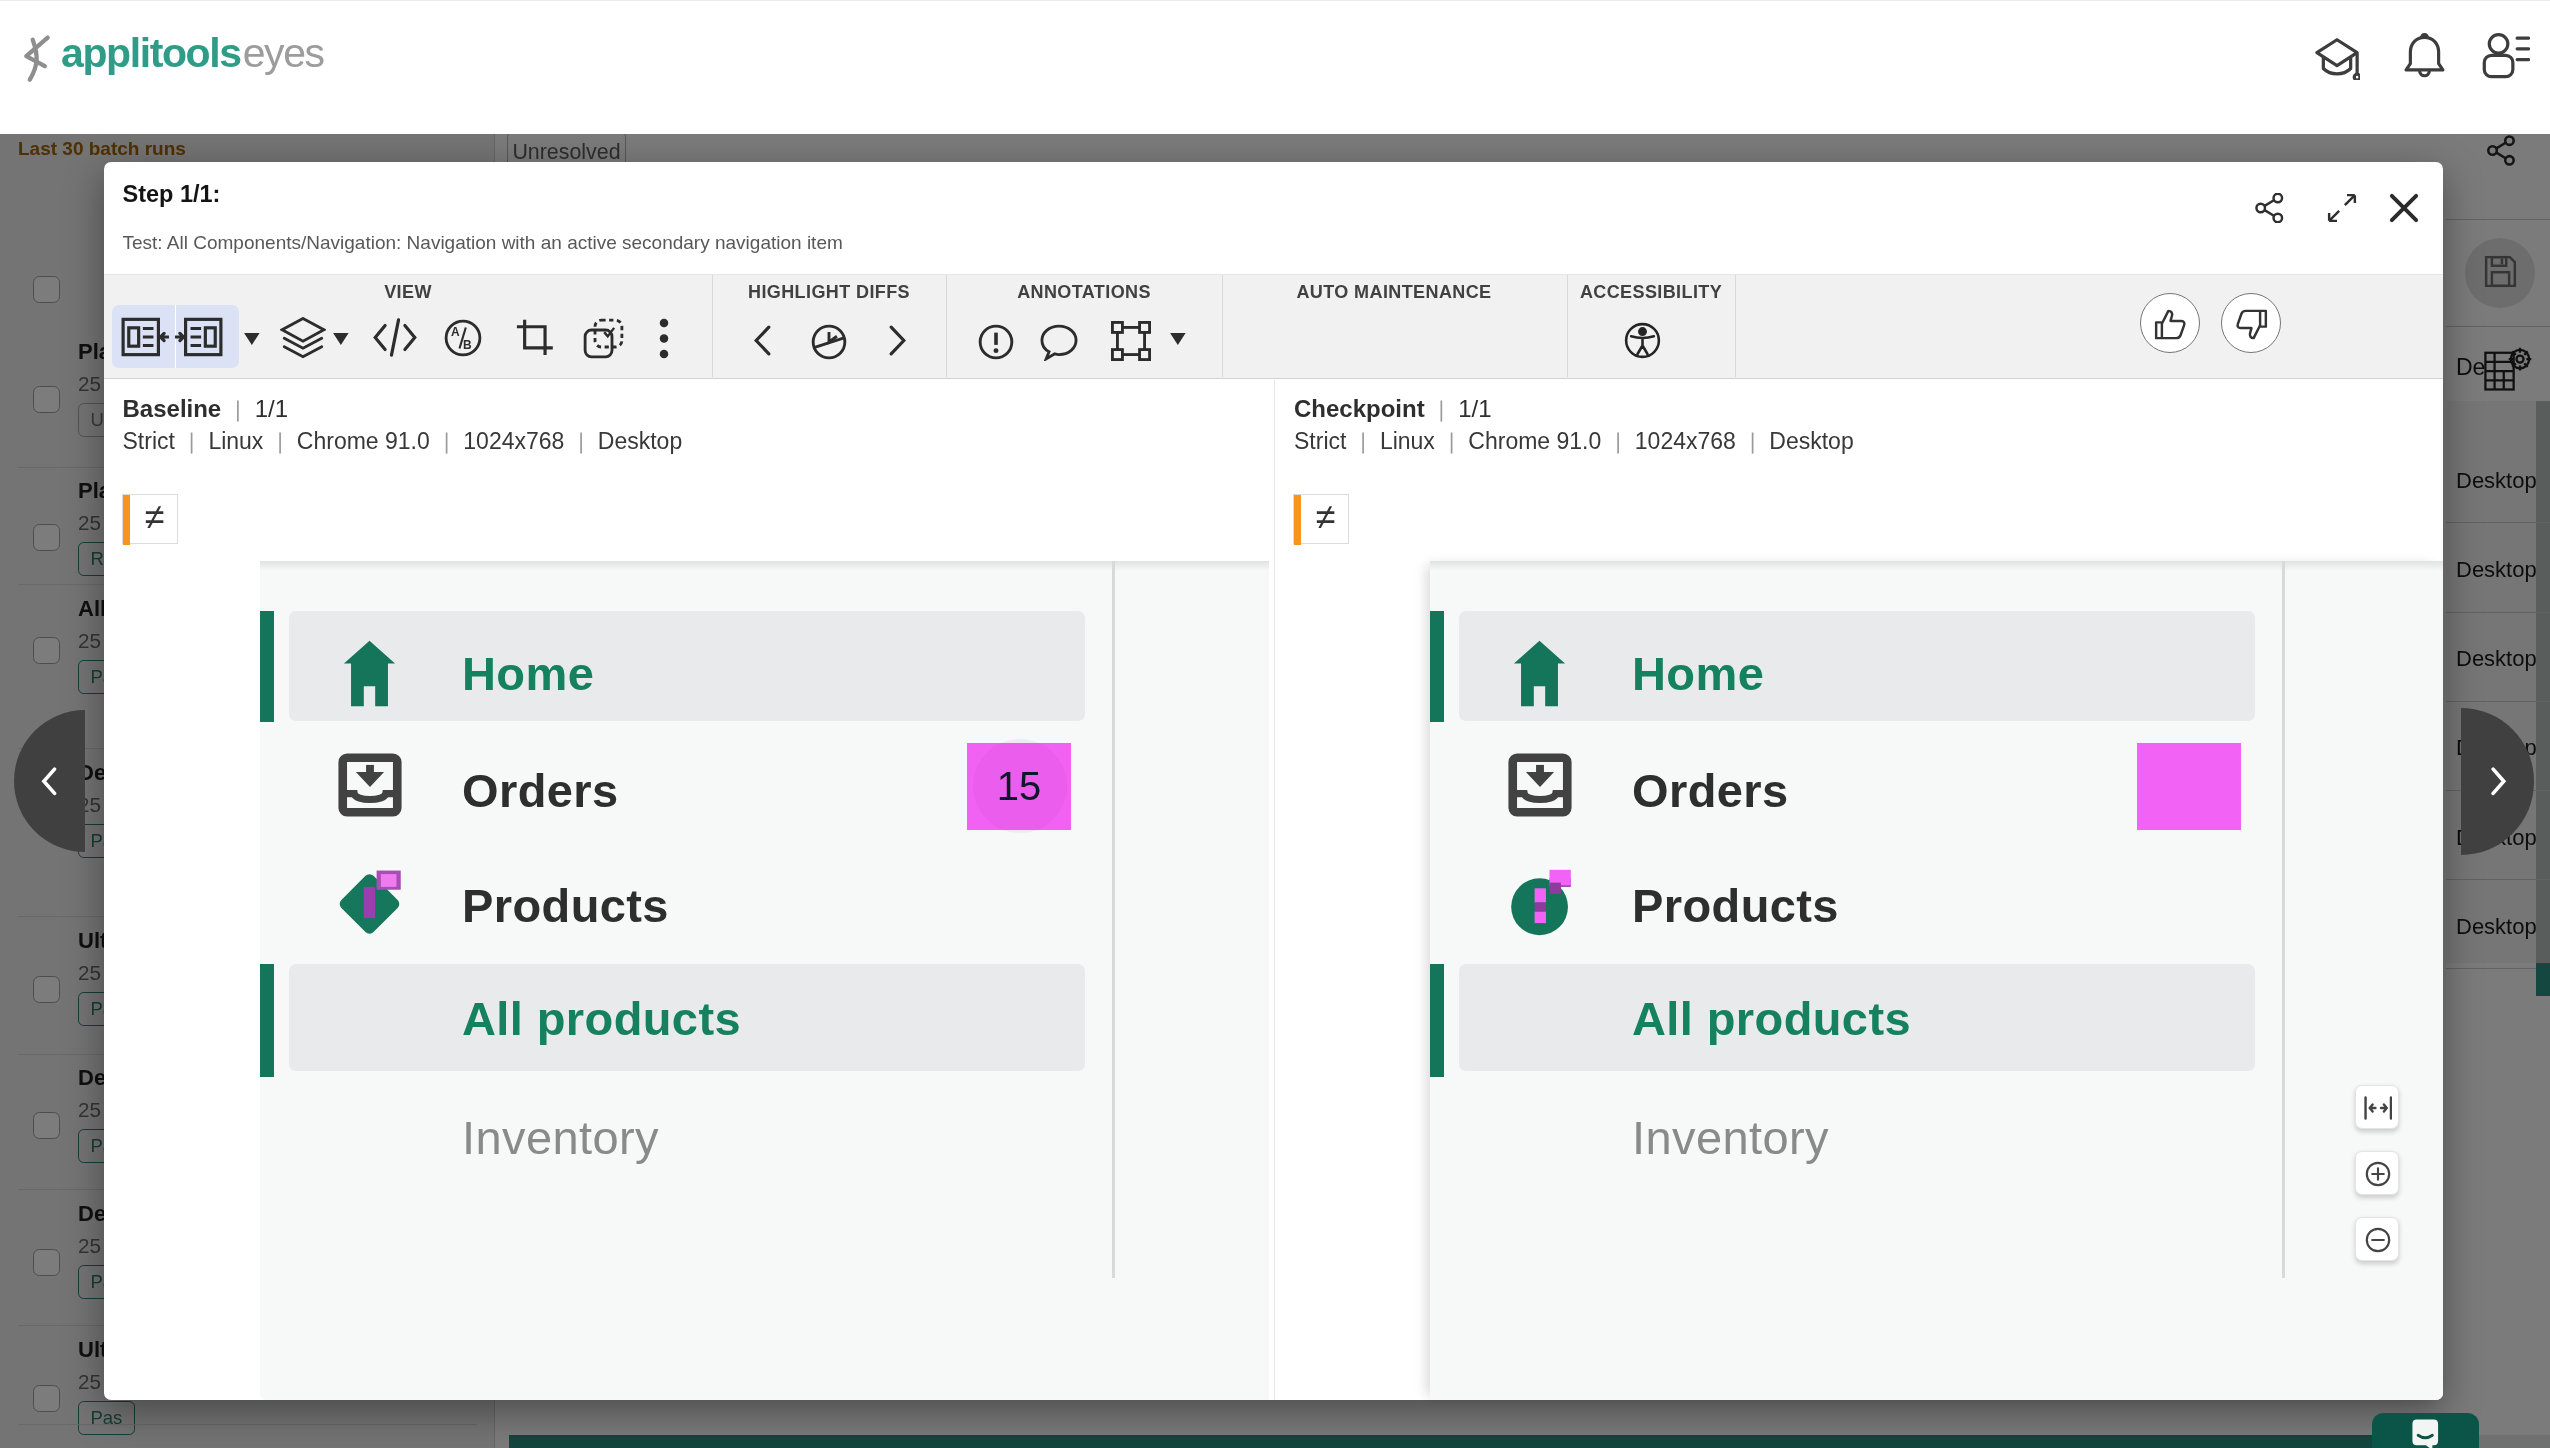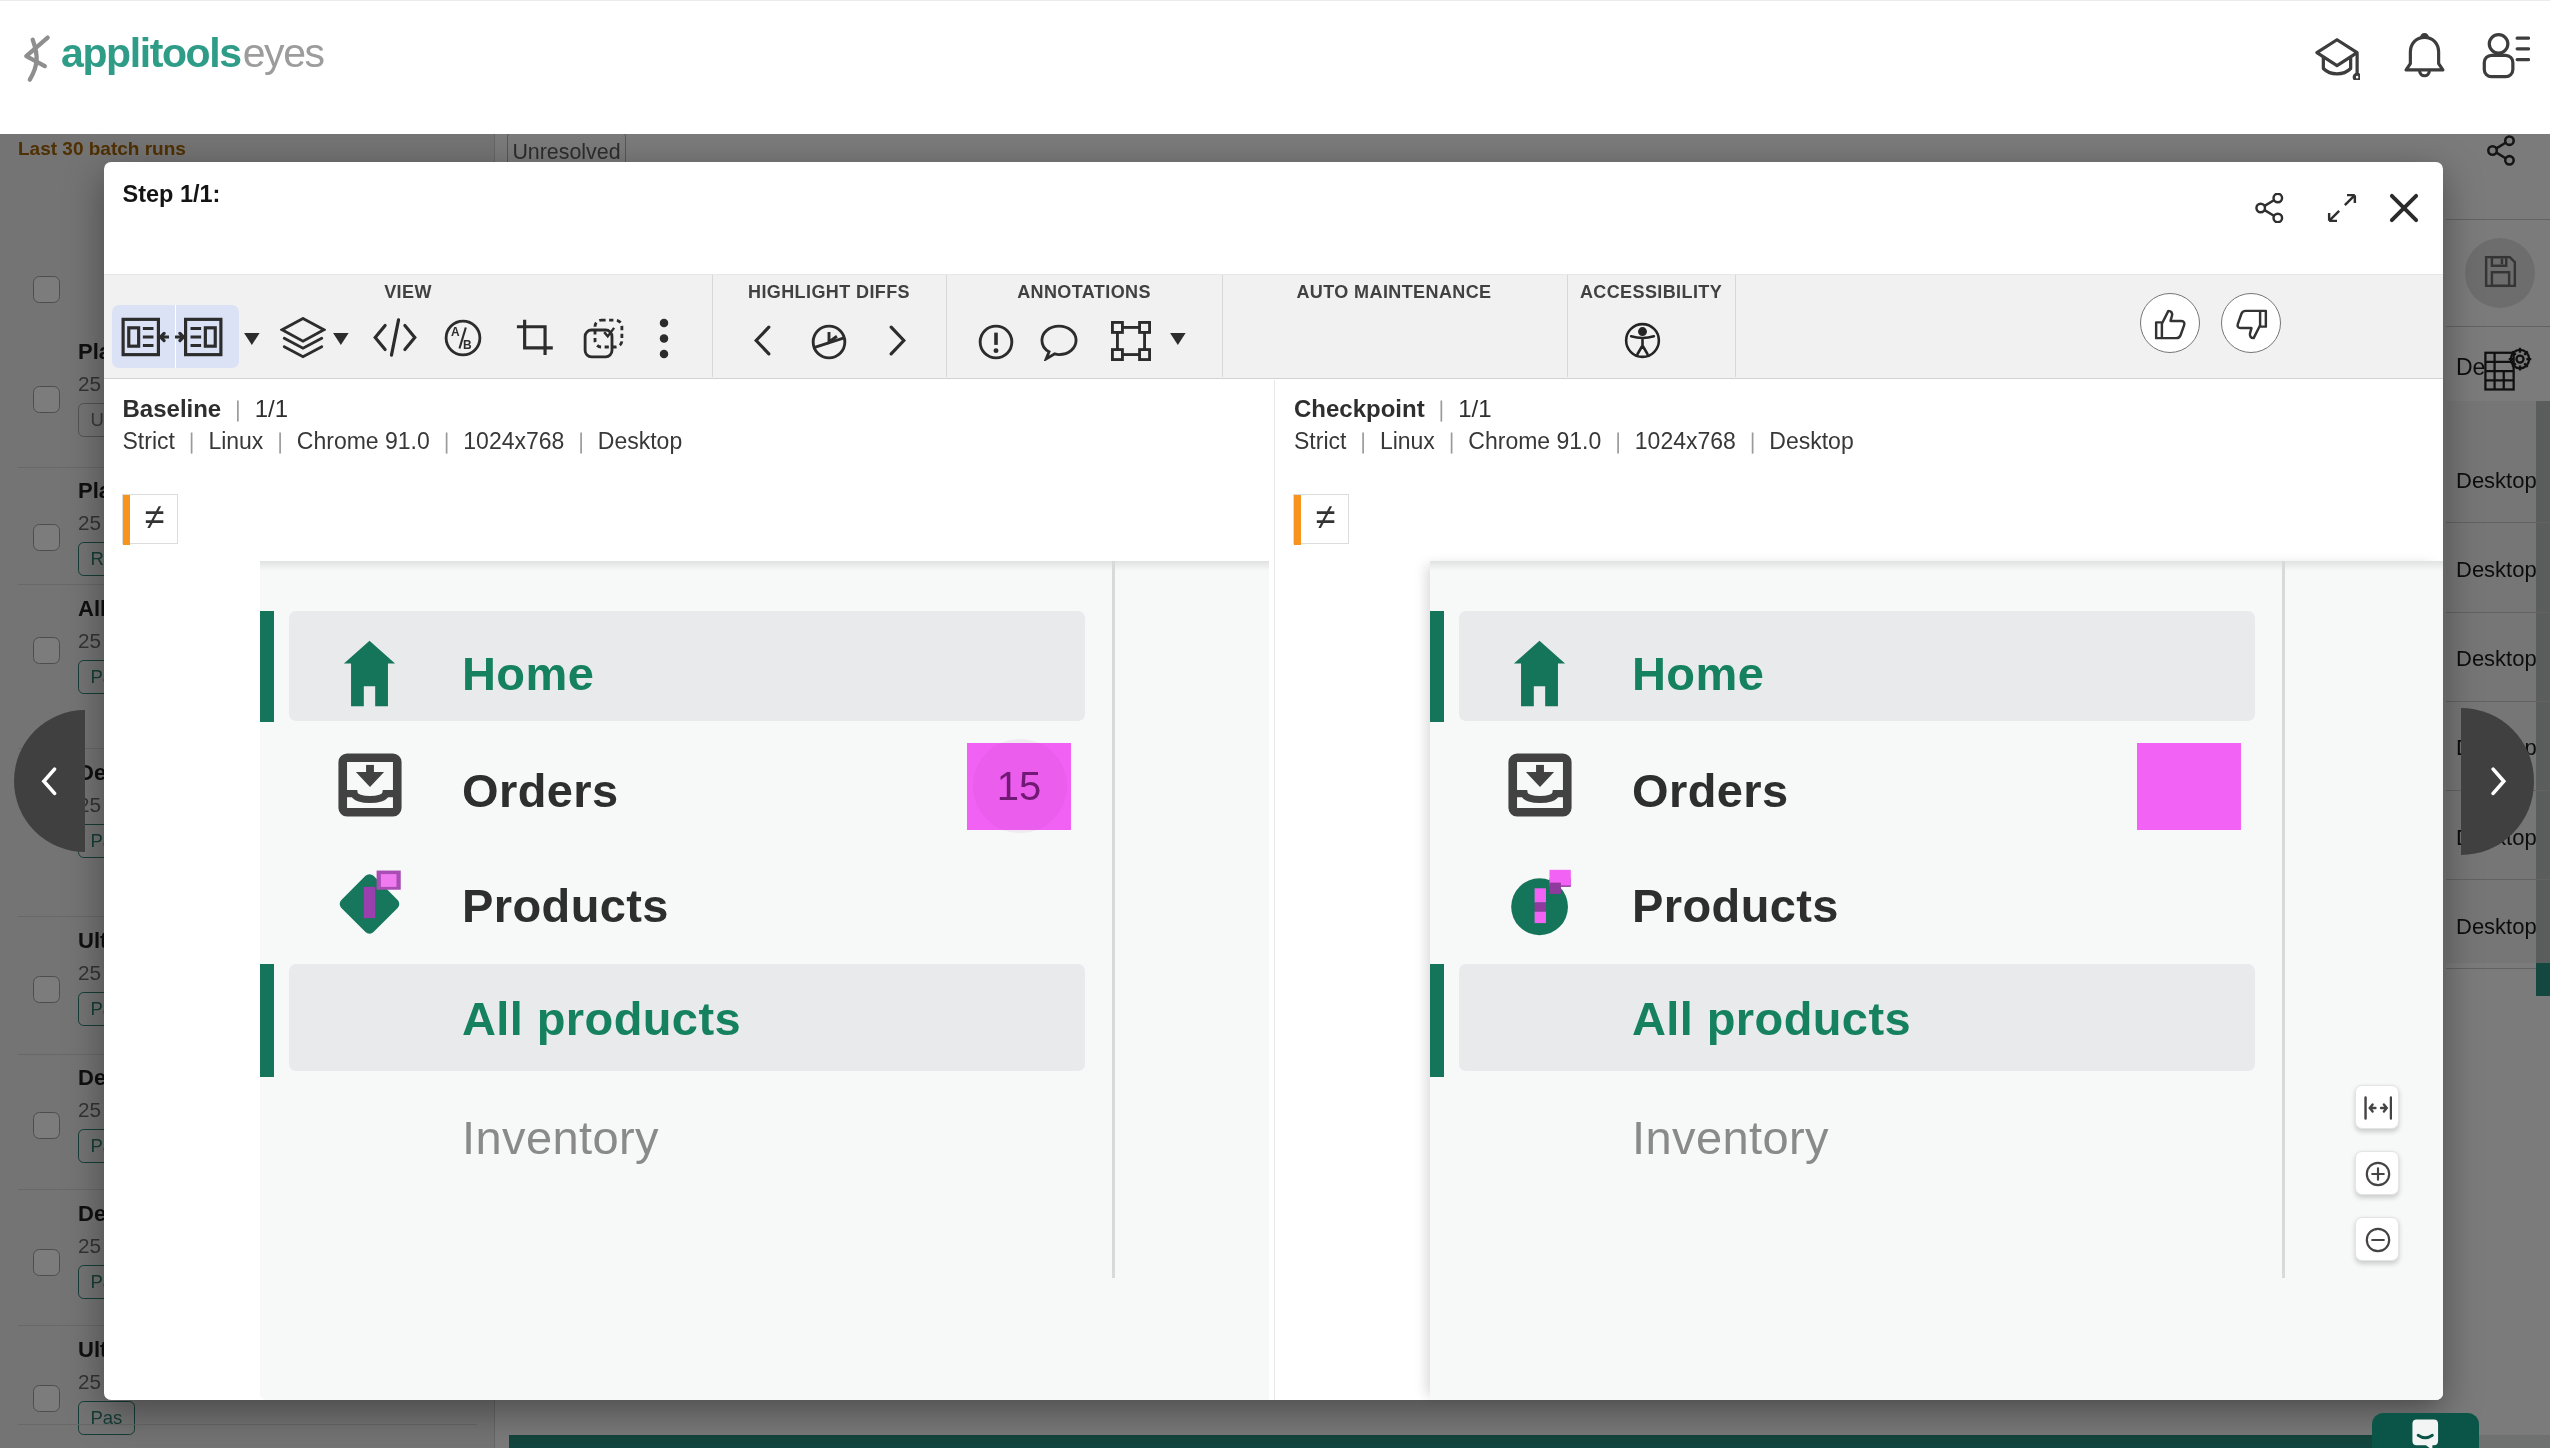--- a/index.html
+++ b/index.html
@@ -207,20 +207,21 @@
       </svg>
   </div>
   <div id="chat" style="position:absolute; left:2372px; top:1413px; width:107px; height:36px; background:#0b5448; border-radius:11.4px 11.4px 0 0; z-index:4;">
     <svg class="abs" style="left:39px; top:5px;" width="28.5" height="33" viewBox="0 0 40 46">
       <path d="M8 2 L32 2 Q38 2 38 8 L38 32 Q38 38 32 38 L30 38 L30 45 L21 38 L8 38 Q2 38 2 32 L2 8 Q2 2 8 2 Z" fill="#f2f5f4"></path>
       <path d="M10 24 Q20 31 30 24" fill="none" stroke="#0b5448" stroke-width="4" stroke-linecap="round"></path>
     </svg>
   </div>
   <div id="modal">
     <div class="abs" style="left:18.5px; top:18.5px; font-size:23.5px; font-weight:bold; color:#141414;">Step 1/1:</div>
+    <div class="abs" style="left:18.5px; top:70px; font-size:19px; color:#585858;">Test: All Components/Navigation: Navigation with an active secondary navigation item</div>
 
     <svg class="abs" style="left:2151px; top:31px;" width="28.5" height="30" viewBox="0 0 40 42">
       <g fill="none" stroke="#2f2f2f" stroke-width="3.4">
         <circle cx="32" cy="7" r="6"></circle>
           <circle cx="8" cy="21" r="6"></circle>
           <circle cx="32" cy="35" r="6"></circle>
         <path d="M13.5 18 L26.5 10 M13.5 24 L26.5 32"></path>
       </g>
     </svg>
     <svg class="abs" style="left:2223px; top:31px;" width="30" height="30" viewBox="0 0 42 42">
@@ -396,21 +397,21 @@
         <g fill="none" stroke="#424242">
           <rect x="4" y="4" width="38" height="38" rx="3" stroke-width="6"></rect>
           <path d="M4 29 L12 29 C13 34.5 33 34.5 34 29 L42 29" stroke-width="5"></path>
           <path d="M23 9 L23 21" stroke-width="5.5"></path>
           <path d="M15.5 15 L23 23 L30.5 15 Z" fill="#424242" stroke-width="2"></path>
         </g>
       </svg>
       <div class="ntxt dark" style="top:202px;">Orders</div>
       <div class="abs" style="left:707px; top:182px; width:104px; height:87px; background:#f161f3;">
         <div class="abs" style="left:5.7px; top:-4.3px; width:94px; height:94px; border-radius:50%; background:rgba(150,40,160,0.07);"></div>
-        <div class="abs" style="left:0; top:0; width:104px; height:87px; text-align:center; line-height:87px; font-size:40px; color:#701a75;">15</div>
+        <div class="abs" style="left:0; top:0; width:104px; height:87px; text-align:center; line-height:87px; font-size:40px; color:#0f172a;">15</div>
       </div>
       <svg class="abs" style="left:74px; top:306px;" width="71" height="71" viewBox="0 0 50 50">
         <rect x="9" y="10" width="32" height="32" rx="4" fill="#17775c" transform="rotate(45 25 26)"></rect>
         <rect x="21" y="14" width="8" height="22" fill="#9a3fae"></rect>
         <rect x="30" y="2.5" width="17" height="13.5" fill="#a94cb4"></rect>
         <rect x="33" y="5" width="11" height="9" fill="#f07bf0"></rect>
       </svg>
       <div class="ntxt dark" style="top:317px;">Products</div>
       <div class="gbar" style="top:403px; height:113px;"></div>
       <div class="navrow" style="top:403px; height:107px;"></div>

